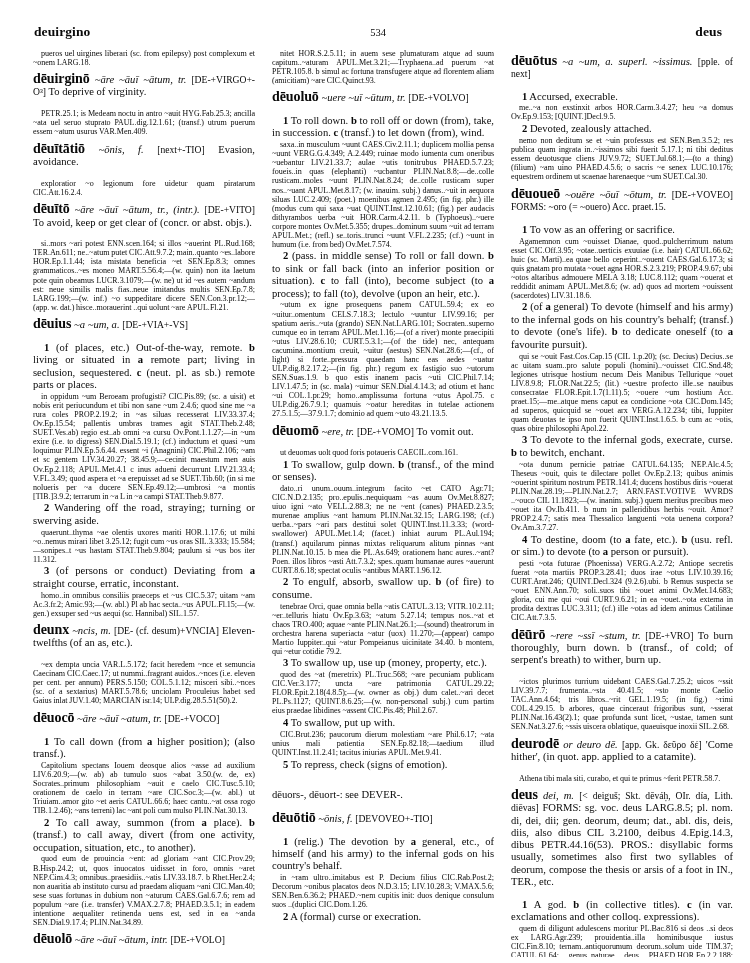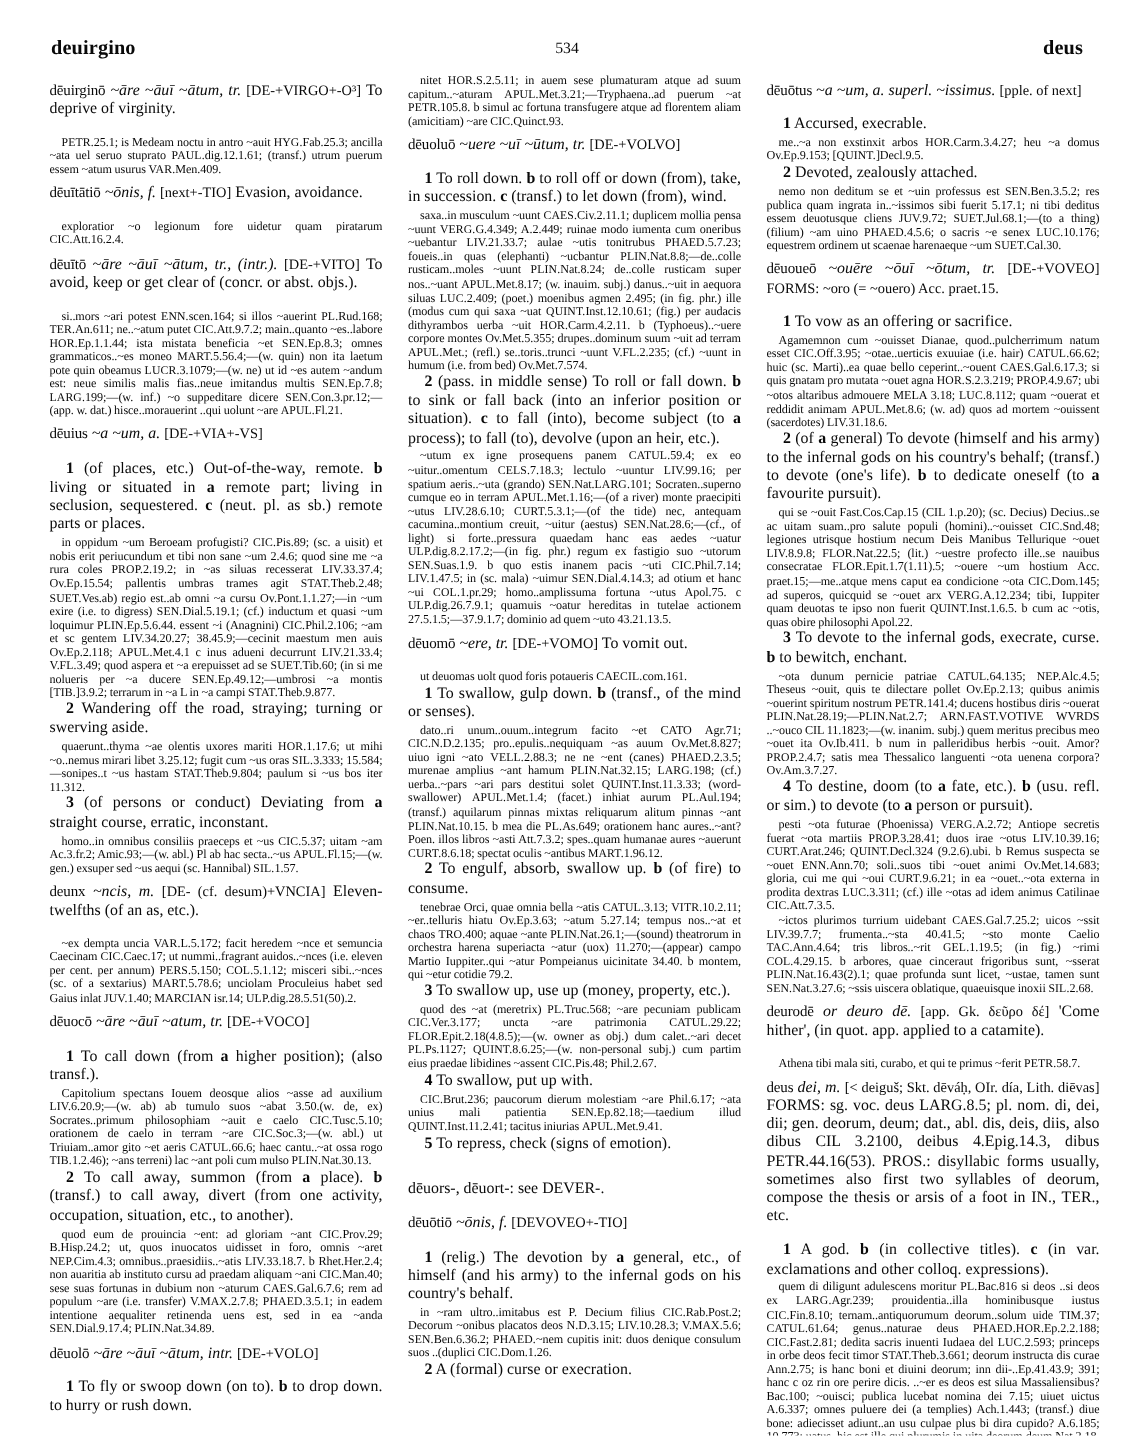--- a/index.html
+++ b/index.html
@@ -65,22 +65,22 @@
     overflow: hidden;
   }
   .lemma-block {
     margin-top: 6.5px;
     font-size: 10.6px;
     line-height: 12.2px;
     text-align: justify;
     text-indent: 0;
   }
   .hw {
-    font-weight: normal;
-    font-size: 10px;
+    font-weight: bold;
+    font-size: 14px;
     letter-spacing: -0.1px;
   }
   .it { font-style: italic; }
   .sc {
     font-variant: small-caps;
     font-size: 9.6px;
     letter-spacing: 0.1px;
   }
   .bk {
     font-size: 9.6px;
@@ -121,20 +121,21 @@
 <div class="page">
 
   <div class="runhead">
     <div class="rh-left">deuirgino</div>
     <div class="rh-folio">534</div>
     <div class="rh-right">deus</div>
   </div>
 
   <div class="columns">
     <div class="col">
+        <p class="cites">pueros uel uirgines liberari (sc. from epilepsy) post complexum et ~onem <span class="sc">LARG.</span>18.</p>
         <p class="lemma-block"><span class="hw">dēuirginō</span> <span class="it">~āre  ~āuī  ~ātum,  tr.</span> <span class="bk">[DE-+VIRGO+-O³]</span> <span>To deprive of virginity.</span></p>
         <p class="cites"><span class="sc">PETR.</span>25.1; is Medeam noctu in antro ~auit <span class="sc">HYG.</span>Fab.25.3; ancilla ~ata uel seruo stuprato <span class="sc">PAUL.</span>dig.12.1.61; (transf.) utrum puerum essem ~atum usurus <span class="sc">VAR.</span>Men.409.</p>
         <p class="lemma-block"><span class="hw">dēuītātiō</span> <span class="it">~ōnis,  f.</span> <span class="bk">[next+-TIO]</span> <span>Evasion, avoidance.</span></p>
         <p class="cites">exploratior ~o legionum fore uidetur quam piratarum <span class="sc">CIC.</span>Att.16.2.4.</p>
         <p class="lemma-block"><span class="hw">dēuītō</span> <span class="it">~āre ~āuī ~ātum,  tr.,  (intr.).</span> <span class="bk">[DE-+VITO]</span> <span>To avoid, keep or get clear of (concr. or abst. objs.).</span></p>
         <p class="cites">si..mors ~ari potest <span class="sc">ENN.</span>scen.164; si illos ~auerint <span class="sc">PL.</span>Rud.168; <span class="sc">TER.</span>An.611; ne..~atum putet <span class="sc">CIC.</span>Att.9.7.2; main..quanto ~es..labore <span class="sc">HOR.</span>Ep.1.1.44; ista mistata beneficia ~et <span class="sc">SEN.</span>Ep.8.3; omnes grammaticos..~es moneo <span class="sc">MART.</span>5.56.4;—(w. quin) non ita laetum pote quin obeamus <span class="sc">LUCR.</span>3.1079;—(w. ne) ut id ~es autem ~andum est: neue similis malis fias..neue imitandus multis <span class="sc">SEN.</span>Ep.7.8; <span class="sc">LARG.</span>199;—(w. inf.) ~o suppeditare dicere <span class="sc">SEN.</span>Con.3.pr.12;—(app. w. dat.) hisce..morauerint ..qui uolunt ~are <span class="sc">APUL.</span>Fl.21.</p>
         <p class="lemma-block"><span class="hw">dēuius</span> <span class="it">~a ~um,  a.</span> <span class="bk">[DE-+VIA+-VS]</span> </p>
         <p class="sense"><b>1</b> (of places, etc.) Out-of-the-way, remote. <b>b</b> living or situated in <b>a</b> remote part; living in seclusion, sequestered. <b>c</b> (neut. pl. as sb.) remote parts or places.</p>
         <p class="cites">in oppidum ~um Beroeam profugisti? <span class="sc">CIC.</span>Pis.89; (sc. a uisit) et nobis erit periucundum et tibi non sane ~um 2.4.6; quod sine me ~a rura coles <span class="sc">PROP.</span>2.19.2; in ~as siluas recesserat <span class="sc">LIV.</span>33.37.4; Ov.Ep.15.54; pallentis umbras trames agit <span class="sc">STAT.</span>Theb.2.48; <span class="sc">SUET.</span>Ves.ab) regio est..ab omni ~a cursu Ov.Pont.1.1.27;—in ~um exire (i.e. to digress) <span class="sc">SEN.</span>Dial.5.19.1; (cf.) inductum et quasi ~um loquimur <span class="sc">PLIN.</span>Ep.5.6.44. essent ~i (Anagnini) <span class="sc">CIC.</span>Phil.2.106; ~am et sc gentem <span class="sc">LIV.</span>34.20.27; 38.45.9;—cecinit maestum men auis Ov.Ep.2.118; <span class="sc">APUL.</span>Met.4.1   c inus adueni decurrunt <span class="sc">LIV.</span>21.33.4; V.<span class="sc">FL.</span>3.49; quod aspera et ~a erepuisset ad se <span class="sc">SUET.</span>Tib.60; (in si me nolueris per ~a ducere <span class="sc">SEN.</span>Ep.49.12;—umbrosi ~a montis [<span class="sc">TIB.</span>]3.9.2; terrarum in ~a L in ~a campi <span class="sc">STAT.</span>Theb.9.877.</p>
         <p class="sense"><b>2</b> Wandering off the road, straying; turning or swerving aside.</p>
@@ -183,20 +184,21 @@
         <p class="cites">nemo non deditum se et ~uin professus est <span class="sc">SEN.</span>Ben.3.5.2; res publica quam ingrata in..~issimos sibi fuerit 5.17.1; ni tibi deditus essem deuotusque cliens <span class="sc">JUV.</span>9.72; <span class="sc">SUET.</span>Jul.68.1;—(to a thing) (filium) ~am uino <span class="sc">PHAED.</span>4.5.6; o sacris ~e senex <span class="sc">LUC.</span>10.176; equestrem ordinem ut scaenae harenaeque ~um <span class="sc">SUET.</span>Cal.30.</p>
         <p class="lemma-block"><span class="hw">dēuoueō</span> <span class="it">~ouēre ~ōuī ~ōtum,  tr.</span> <span class="bk">[DE-+VOVEO]</span> <span class="bk">FORMS: ~oro (= ~ouero) Acc. praet.15.</span> </p>
         <p class="sense"><b>1</b> To vow as an offering or sacrifice.</p>
         <p class="cites">Agamemnon cum ~ouisset Dianae, quod..pulcherrimum natum esset <span class="sc">CIC.</span>Off.3.95; ~otae..uerticis exuuiae (i.e. hair) <span class="sc">CATUL.</span>66.62; huic (sc. Marti)..ea quae bello ceperint..~ouent <span class="sc">CAES.</span>Gal.6.17.3; si quis gnatam pro mutata ~ouet agna <span class="sc">HOR.</span>S.2.3.219; <span class="sc">PROP.</span>4.9.67; ubi ~otos altaribus admouere MELA 3.18; <span class="sc">LUC.</span>8.112; quam ~ouerat et reddidit animam <span class="sc">APUL.</span>Met.8.6; (w. ad) quos ad mortem ~ouissent (sacerdotes) <span class="sc">LIV.</span>31.18.6.</p>
         <p class="sense"><b>2</b> (of <b>a</b> general) To devote (himself and his army) to the infernal gods on his country's behalf; (transf.) to devote (one's life). <b>b</b> to dedicate oneself (to <b>a</b> favourite pursuit).</p>
         <p class="cites">qui se ~ouit Fast.Cos.Cap.15 (CIL 1.p.20); (sc. Decius) Decius..se ac uitam suam..pro salute populi (homini)..~ouisset <span class="sc">CIC.</span>Snd.48; legiones utrisque hostium necum Deis Manibus Tellurique ~ouet <span class="sc">LIV.</span>8.9.8; <span class="sc">FLOR.</span>Nat.22.5; (lit.) ~uestre profecto ille..se nauibus consecratae <span class="sc">FLOR.</span>Epit.1.7(1.11).5; ~ouere ~um hostium Acc. praet.15;—me..atque mens caput ea condicione ~ota <span class="sc">CIC.</span>Dom.145; ad superos, quicquid se ~ouet arx <span class="sc">VERG.</span>A.12.234; tibi, Iuppiter quam deuotas te ipso non fuerit <span class="sc">QUINT.</span>Inst.1.6.5.   b cum ac ~otis, quas obire philosophi Apol.22.</p>
         <p class="sense"><b>3</b> To devote to the infernal gods, execrate, curse. <b>b</b> to bewitch, enchant.</p>
         <p class="cites">~ota dunum pernicie patriae <span class="sc">CATUL.</span>64.135; <span class="sc">NEP.</span>Alc.4.5; Theseus ~ouit, quis te dilectare pollet Ov.Ep.2.13; quibus animis ~ouerint spiritum nostrum <span class="sc">PETR.</span>141.4; ducens hostibus diris ~ouerat <span class="sc">PLIN.</span>Nat.28.19;—<span class="sc">PLIN.</span>Nat.2.7; <span class="sc">ARN.</span><span class="sc">FAST.</span>VOTIVE WVRDS ..~ouco CIL 11.1823;—(w. inanim. subj.) quem meritus precibus meo ~ouet ita Ov.Ib.411.   b num in palleridibus herbis ~ouit. Amor? <span class="sc">PROP.</span>2.4.7; satis mea Thessalico languenti ~ota uenena corpora? Ov.Am.3.7.27.</p>
         <p class="sense"><b>4</b> To destine, doom (to <b>a</b> fate, etc.). <b>b</b> (usu. refl. or sim.) to devote (to <b>a</b> person or pursuit).</p>
         <p class="cites">pesti ~ota futurae (Phoenissa) <span class="sc">VERG.</span>A.2.72; Antiope secretis fuerat ~ota martiis <span class="sc">PROP.</span>3.28.41; duos irae ~otus <span class="sc">LIV.</span>10.39.16; <span class="sc">CURT.</span>Arat.246; <span class="sc">QUINT.</span>Decl.324 (9.2.6).ubi.   b Remus suspecta se ~ouet <span class="sc">ENN.</span>Ann.70; soli..suos tibi ~ouet animi Ov.Met.14.683; gloria, cui me qui ~oui <span class="sc">CURT.</span>9.6.21; in ea ~ouet..~ota externa in prodita dextras <span class="sc">LUC.</span>3.311; (cf.) ille ~otas ad idem animus Catilinae <span class="sc">CIC.</span>Att.7.3.5.</p>
+        <p class="lemma-block"><span class="hw">dēūrō</span> <span class="it">~rere ~ssī ~stum,  tr.</span> <span class="bk">[DE-+VRO]</span> <span>To burn thoroughly, burn down. b (transf., of cold; of serpent's breath) to wither, burn up.</span></p>
         <p class="cites">~ictos plurimos turrium uidebant <span class="sc">CAES.</span>Gal.7.25.2; uicos ~ssit <span class="sc">LIV.</span>39.7.7; frumenta..~sta 40.41.5; ~sto monte Caelio <span class="sc">TAC.</span>Ann.4.64; tris libros..~rit <span class="sc">GEL.</span>1.19.5; (in fig.) ~rimi <span class="sc">COL.</span>4.29.15.   b arbores, quae cinceraut frigoribus sunt, ~sserat <span class="sc">PLIN.</span>Nat.16.43(2).1; quae profunda sunt licet, ~ustae, tamen sunt <span class="sc">SEN.</span>Nat.3.27.6; ~ssis uiscera oblatique, quaeuisque inoxii <span class="sc">SIL.</span>2.68.</p>
         <p class="lemma-block"><span class="hw">deurodē</span> <span class="it">or deuro dē.</span> <span class="bk">[app. Gk. δεῦρο δέ]</span> <span>'Come hither', (in quot. app. applied to a catamite).</span></p>
         <p class="cites">Athena tibi mala siti, curabo, et qui te primus ~ferit <span class="sc">PETR.</span>58.7.</p>
         <p class="lemma-block"><span class="hw">deus</span> <span class="it">dei, m.</span> <span class="bk">[&lt; deiguš; Skt. dēváḥ, OIr. día, Lith. diēvas]</span> <span>FORMS: sg. voc. deus LARG.8.5; pl. nom. di, dei, dii; gen. deorum, deum; dat., abl. dis, deis, diis, also dibus CIL 3.2100, deibus 4.Epig.14.3, dibus PETR.44.16(53). PROS.: disyllabic forms usually, sometimes also first two syllables of deorum, compose the thesis or arsis of a foot in IN., TER., etc.</span></p>
         <p class="sense"><b>1</b> A god. <b>b</b> (in collective titles). <b>c</b> (in var. exclamations and other colloq. expressions).</p>
         <p class="cites">quem di diligunt adulescens moritur <span class="sc">PL.</span>Bac.816 si deos ..si deos ex <span class="sc">LARG.</span>Agr.239; prouidentia..illa hominibusque iustus <span class="sc">CIC.</span>Fin.8.10; ternam..antiquorumum deorum..solum uide <span class="sc">TIM.</span>37; <span class="sc">CATUL.</span>61.64; genus..naturae deus <span class="sc">PHAED.</span><span class="sc">HOR.</span>Ep.2.2.188; <span class="sc">CIC.</span>Fast.2.81; dedita sacris inuenti Iudaea del <span class="sc">LUC.</span>2.593; princeps in orbe deos fecit timor <span class="sc">STAT.</span>Theb.3.661; deorum instructa dis curae Ann.2.75; is hanc boni et diuini deorum; inn dii-..Ep.41.43.9; 391; hanc c oz rin ore perire dicis. ..~er es deos est silua Massaliensibus? Bac.100; ~ouisci; publica lucebat nomina dei 7.15; uiuet uictus A.6.337; omnes puluere dei (a templies) Ach.1.443; (transf.) diue bone: adiecisset adiunt..an usu culpae plus bi dira cupido? A.6.185; 10.773; uatus, hic est ille qui plurumis in uita deorum deum Nat.2.18.   b Iouisne utcumque entera ..CIL 1.782.24); alia Manibus L.6.24; CIL 1.4.582.12; deos Nouensiles 8.10.7; dites VOTIVIS CIL 10.8200.   c ut illum di perdant! rom.65; ut te ament Mos.341; di uortant bene! 1000; An.324; di uestram fidem! Eun.943; di te ament 842; qua litteras, di boni, qua doctrina! Att.1.4; Apol.94.</p>
       </div>
   </div>
 
 </div>

